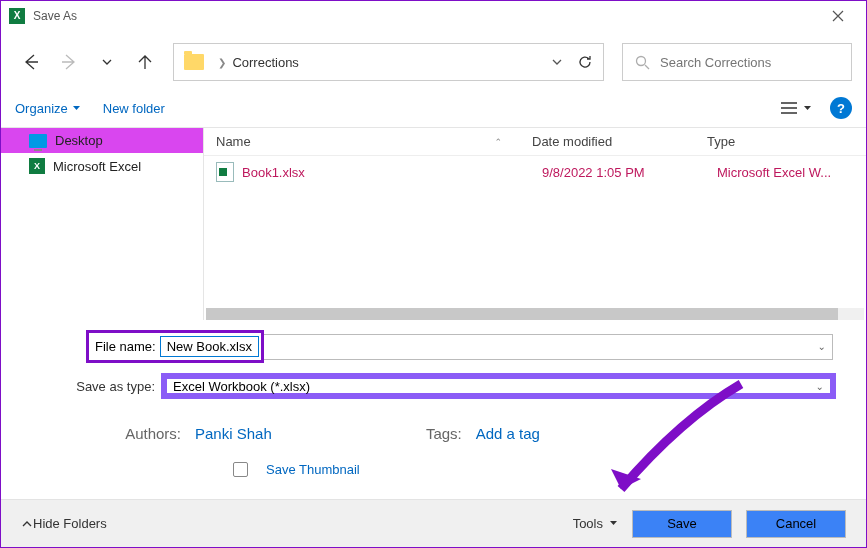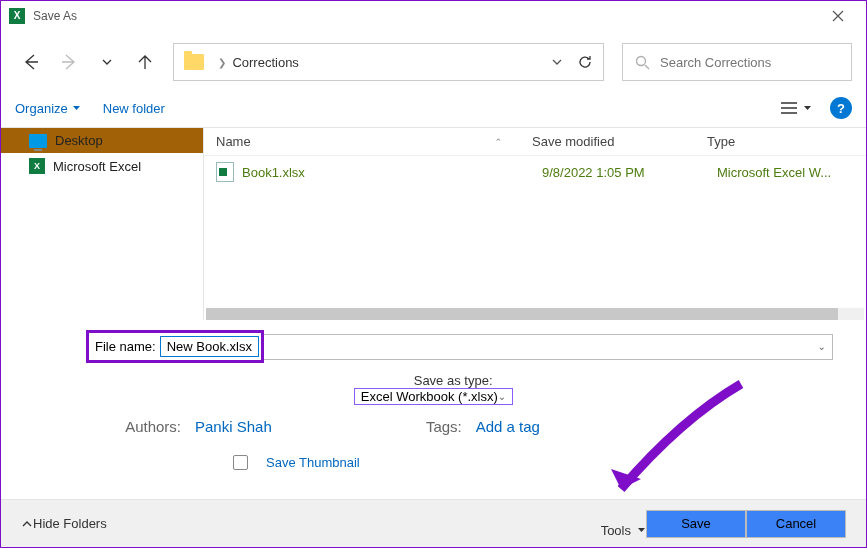--- a/index.html
+++ b/index.html
@@ -28,61 +28,61 @@
 .toolbar { display: flex; align-items: center; padding: 4px 14px 8px; gap: 22px; border-bottom: 1px solid #e5e5e5; }
 .toolbar .right { margin-left: auto; display: flex; align-items: center; gap: 10px; }
 .tb-link { color: #0067c0; font-size: 13px; cursor: pointer; display: flex; align-items: center; gap: 4px; }
 .viewbtn { display: flex; align-items: center; gap: 6px; color: #333; cursor: pointer; }
 .helpbtn { width: 22px; height: 22px; background: #0078d4; border-radius: 50%; color: #fff; display: flex; align-items: center; justify-content: center; font-size: 13px; font-weight: bold; margin-left: 8px; }
 
 
 .mainarea { display: flex; height: 192px; }
 .sidebar { width: 203px; border-right: 1px solid #e5e5e5; }
 .side-item { display: flex; align-items: center; padding: 5px 10px 5px 28px; gap: 8px; font-size: 13px; color: #222; cursor: pointer; }
-.side-item.selected { background: #a16207; }
+.side-item.selected { background: #d946ef; }
 .desktop-icon { width: 18px; height: 14px; background: #0099e5; border-radius: 1px; position: relative; }
 .desktop-icon::after { content: ""; position: absolute; bottom: -3px; left: 5px; width: 8px; height: 2px; background: #888; }
 .excel-icon { width: 16px; height: 16px; background: #107c41; display: flex; align-items: center; justify-content: center; color: #fff; font-size: 9px; font-weight: bold; }
 
 .listpane { flex: 1; display: flex; flex-direction: column; }
 .listhdr { display: flex; padding: 6px 0; border-bottom: 1px solid #eee; font-size: 13px; color: #444; }
 .col-name { width: 328px; padding-left: 12px; display: flex; align-items: center; gap: 6px; }
 .col-date { width: 175px; }
 .col-type { flex: 1; }
 .sort-caret { color: #888; font-size: 9px; margin-left: auto; margin-right: 30px; }
 .listbody { flex: 1; overflow: hidden; }
-.listrow { display: flex; padding: 6px 0; font-size: 13px; color: #4d7c0f; align-items: center; }
+.listrow { display: flex; padding: 6px 0; font-size: 13px; color: #be185d; align-items: center; }
 .file-icon { width: 18px; height: 20px; border: 1px solid #9bb; background: #fff; display: flex; align-items: center; justify-content: center; margin-left: 12px; margin-right: 8px; position: relative; }
 .file-icon::before { content: ""; position: absolute; left: 2px; top: 5px; width: 8px; height: 8px; background: #107c41; }
 .scrolltrack { height: 12px; background: #f0f0f0; margin: 0 2px; }
 .scrollthumb { height: 100%; width: 96%; background: #c8c8c8; }
 
 
 .formarea { padding: 10px 30px 6px; }
-.formrow { display: flex; align-items: center; margin-bottom: 7px; flex-direction: column; }
+.formrow { display: flex; align-items: center; margin-bottom: 20px; }
 .formrow label { width: 130px; text-align: right; font-size: 13px; color: #333; padding-right: 6px; }
-.formrow .field { flex: 1; height: 26px; border: 1px solid #8b5cf6; display: flex; align-items: center; padding: 0 6px; font-size: 13px; position: relative; background: #fff; }
+.formrow .field { flex: 1; height: 26px; border: 6px solid #8b5cf6; display: flex; align-items: center; padding: 0 6px; font-size: 13px; position: relative; background: #fff; }
 .field-caret { margin-left: auto; color: #666; font-size: 10px; }
 .highlight-box { border: 3px solid #7e0ec7; padding: 3px 2px; display: inline-flex; align-items: center; font-size: 13px; margin-left: 55px; }
 .highlight-box label { padding: 0 4px; }
 .highlight-box .inp { border: 1px solid #0078d4; padding: 2px 6px; background: #fff; }
 .filename-row { display: flex; align-items: center; margin-bottom: 10px; }
 .filename-row .restfield { flex: 1; height: 26px; border: 1px solid #bbb; border-left: none; margin-right: 3px; display: flex; align-items: center; }
 
 .metarow { display: flex; padding: 6px 0 2px; font-size: 15px; gap: 8px; }
 .metalabel { width: 156px; text-align: right; color: #666; padding-right: 6px; }
 .metaval { color: #0067c0; }
 .metaspacer { width: 120px; }
 .checkbox-row { display: flex; align-items: center; padding: 18px 0 8px 202px; font-size: 13px; color: #0067c0; gap: 18px; }
 .cb { width: 15px; height: 15px; border: 1px solid #888; border-radius: 2px; }
 
 
 .footer { position: absolute; bottom: 0; left: 0; right: 0; height: 48px; background: #f0f0f0; border-top: 1px solid #e3e3e3; display: flex; align-items: center; padding: 0 20px; }
 .hidefold { display: flex; align-items: center; font-size: 13px; color: #333; cursor: pointer; }
-.footer-right { margin-left: auto; display: flex; align-items: flex-end; }
+.footer-right { margin-left: auto; display: flex; align-items: center; gap: 14px; }
 .tools { font-size: 13px; color: #333; display: flex; align-items: center; gap: 6px; cursor: pointer; }
 .btn { width: 100px; height: 28px; background: #3b82f6; border: 1px solid #bbb; font-size: 13px; cursor: pointer; }
 
 
 .arrow-annot { position: absolute; right: 115px; bottom: 38px; pointer-events: none; }
 
 svg { display: block; }
 </style>
 </head>
 <body>
@@ -171,21 +171,21 @@
       <div class="excel-icon">X</div>
       <span>Microsoft Excel</span>
     </div>
   </div>
   <div class="listpane">
     <div class="listhdr">
       <div class="col-name">
         <span>Name</span>
         <span class="sort-caret">⌃</span>
       </div>
-      <div class="col-date">Save modified</div>
+      <div class="col-date">Date modified</div>
       <div class="col-type">Type</div>
     </div>
     <div class="listbody">
       <div class="listrow">
         <div class="file-icon"></div>
         <div class="col-name" style="width:300px;padding-left:0">Book1.xlsx</div>
         <div class="col-date">9/8/2022 1:05 PM</div>
         <div class="col-type">Microsoft Excel W...</div>
       </div>
     </div>

